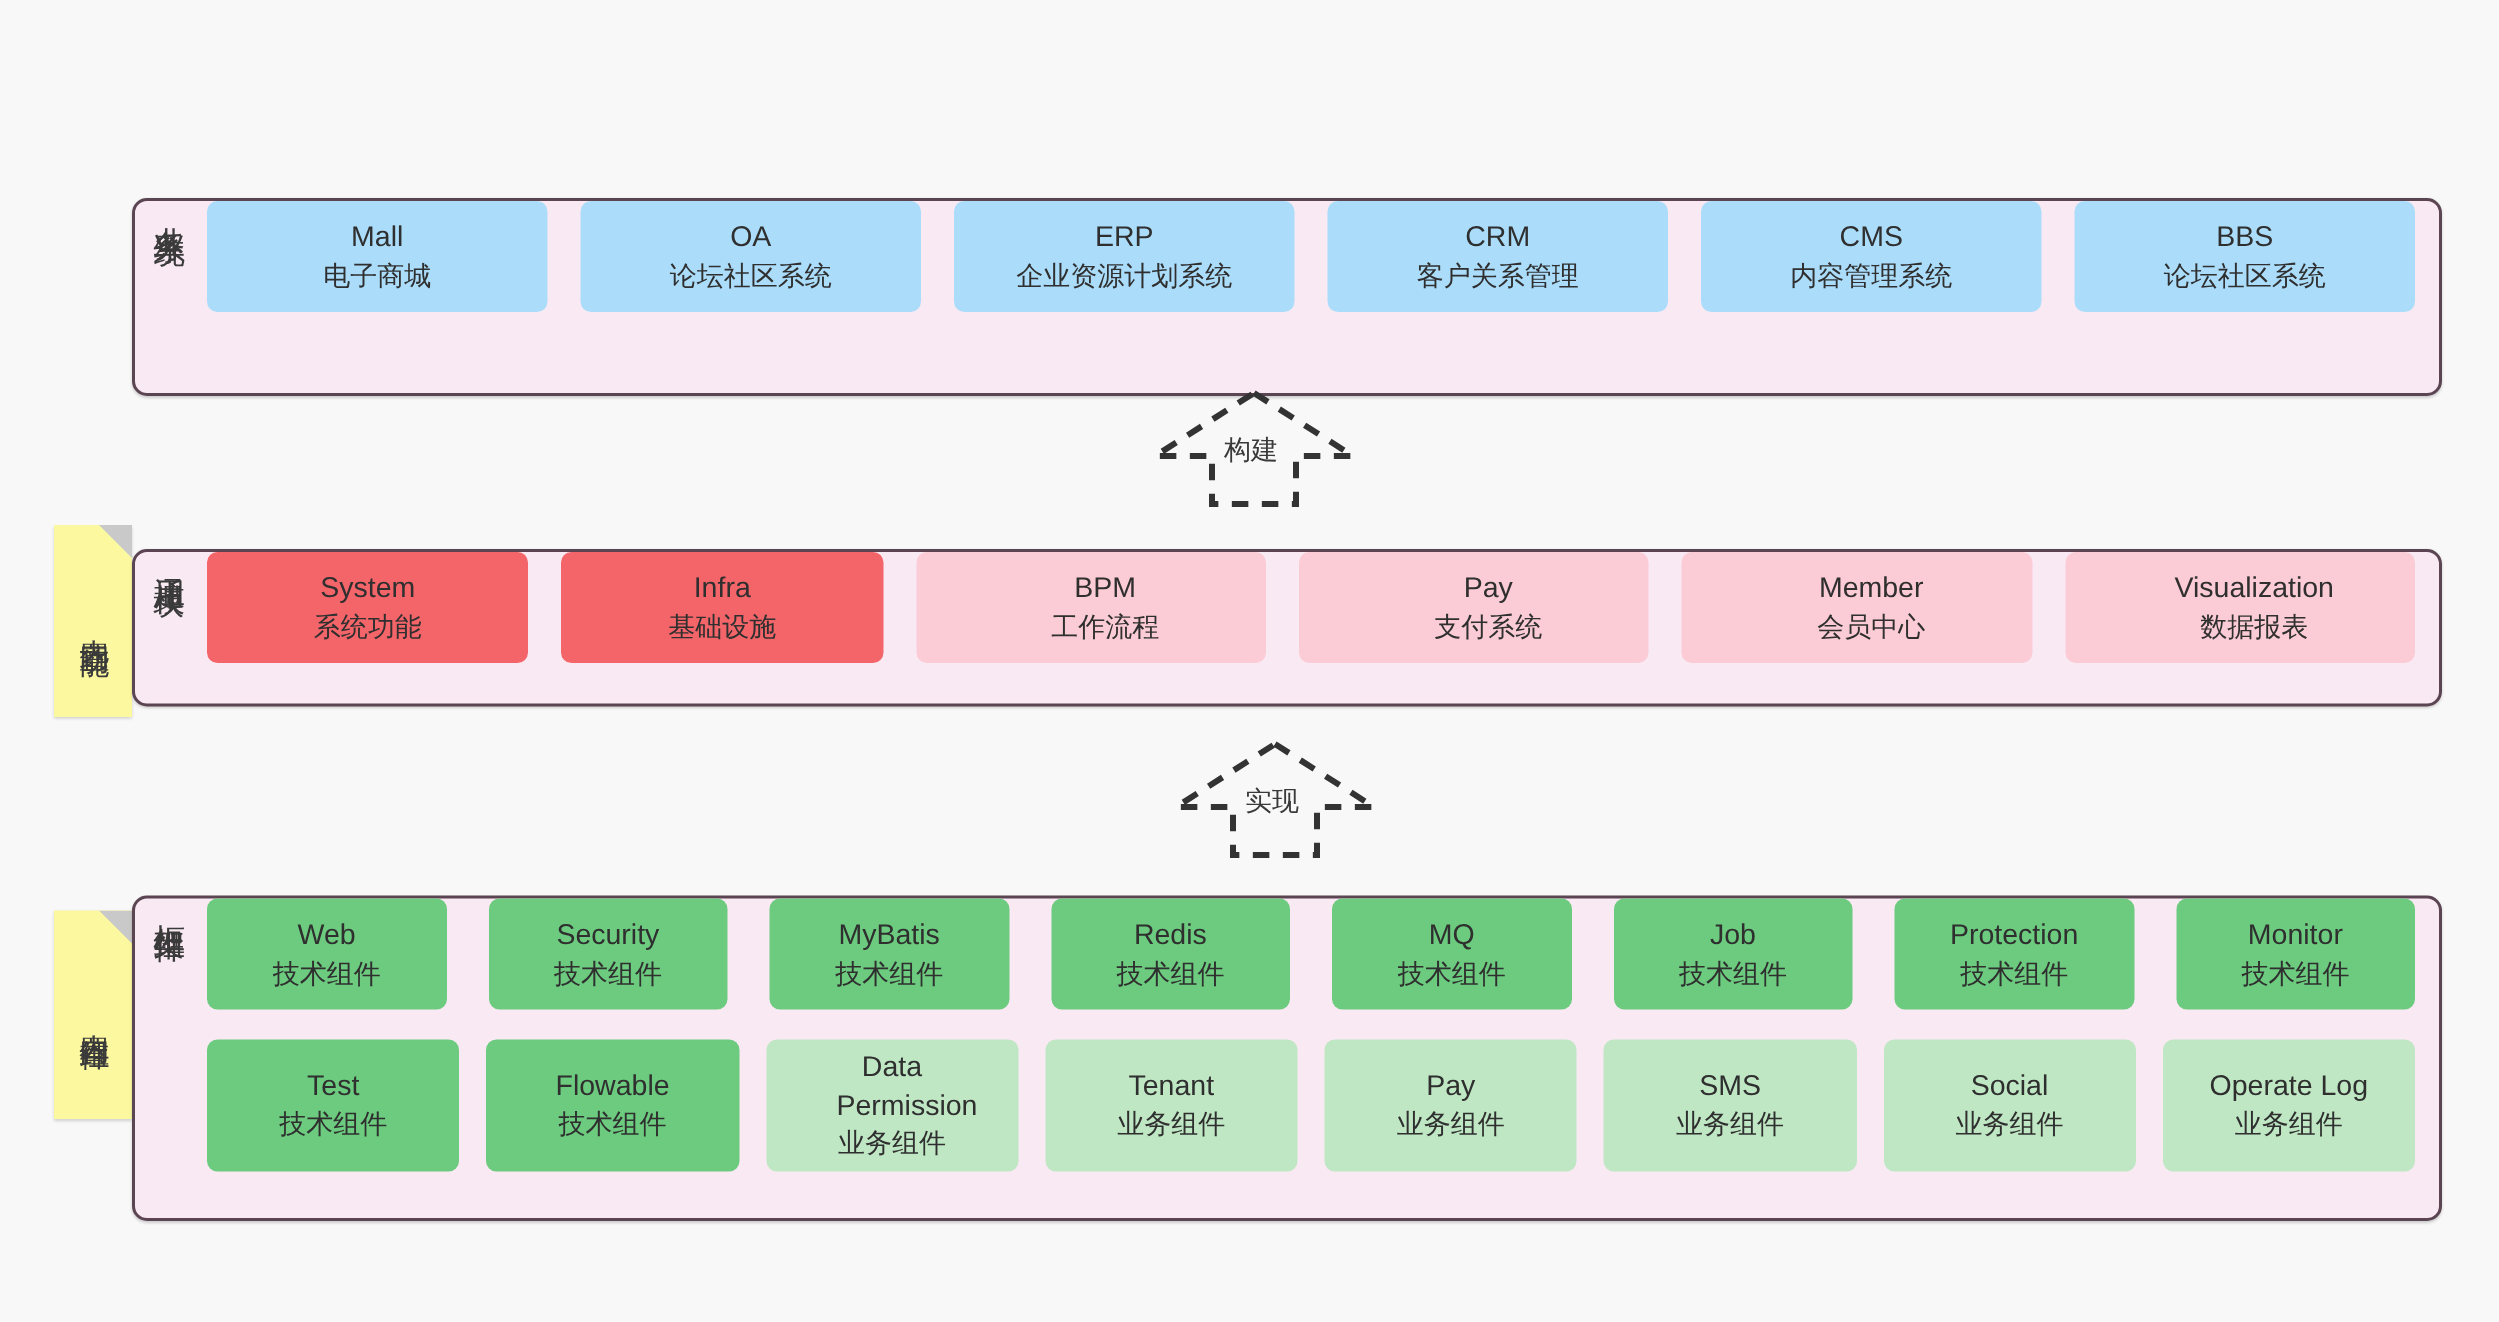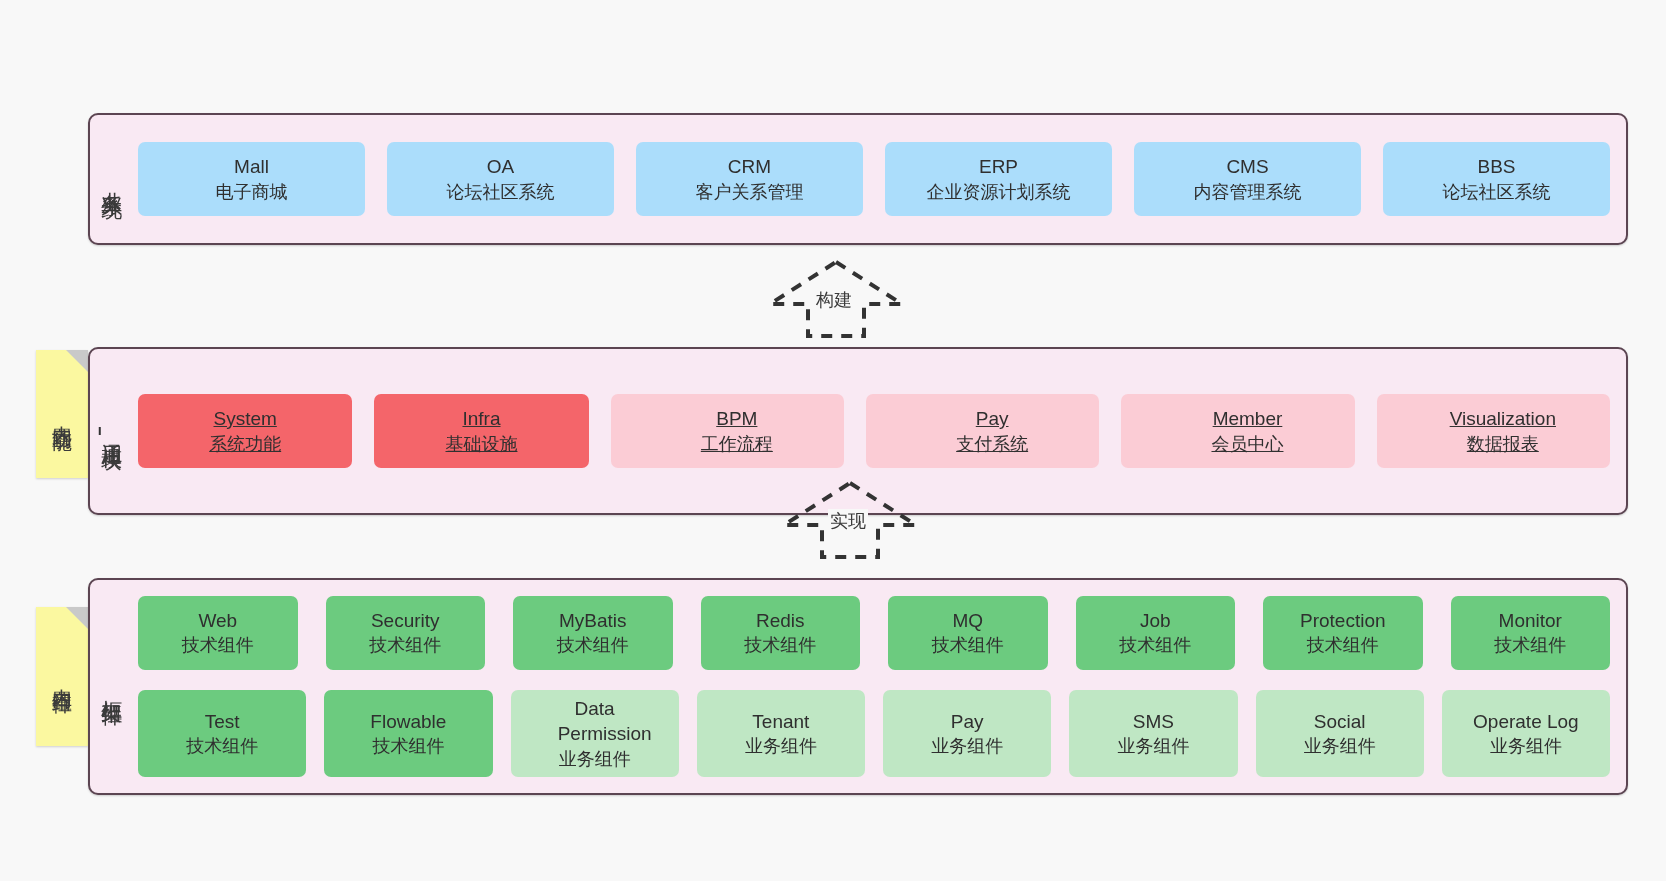--- a/index.html
+++ b/index.html
@@ -14,22 +14,23 @@
   .canvas{position:absolute;left:0;top:0;width:1666px;height:881px;}
 
   
   .layer{
     position:absolute;
     background:#f9e9f3;
     border:2px solid #5c4552;
     border-radius:10px;
     box-sizing:border-box;
     display:flex;
-    align-items:center;
+    align-items:flex-start;
     box-shadow:0 1px 2px rgba(0,0,0,.18);
+    margin-top:19px;
   }
   .layer-title{
     flex:0 0 auto;
     width:44px;
     display:flex;
     align-items:center;
     justify-content:center;
     font-size:21px;
     line-height:1.12;
     color:#3a3a3a;
@@ -123,26 +124,26 @@
       <div class="row">
         <div class="cell c-blue">
           <div>Mall</div>
           <div class="sub">电子商城</div>
         </div>
         <div class="cell c-blue">
           <div>OA</div>
           <div class="sub">论坛社区系统</div>
         </div>
         <div class="cell c-blue">
+          <div>ERP</div>
+          <div class="sub">企业资源计划系统</div>
+        </div>
+        <div class="cell c-blue">
           <div>CRM</div>
           <div class="sub">客户关系管理</div>
-        </div>
-        <div class="cell c-blue">
-          <div>ERP</div>
-          <div class="sub">企业资源计划系统</div>
         </div>
         <div class="cell c-blue">
           <div>CMS</div>
           <div class="sub">内容管理系统</div>
         </div>
         <div class="cell c-blue">
           <div>BBS</div>
           <div class="sub">论坛社区系统</div>
         </div>
       </div>
@@ -154,21 +155,21 @@
       <path d="M80 4 L146 46 L108 46 L108 78 L52 78 L52 46 L14 46 Z" fill="none" stroke="#333333" stroke-width="4" stroke-dasharray="11,9" stroke-linejoin="miter"></path>
     </svg>
     <div class="arrow-label" style="left:58px;top:30px;text-align:right;">构建</div>
   </div>
 
   <div class="sticky" style="left:36px;top:350px;width:52px;height:128px;">
     <span class="fold"></span>
     <span>内置功能</span>
   </div>
 
-  <div class="layer" id="layer-common" style="left:88px;top:347px;width:1540px;height:168px;text-decoration:underline;">
+  <div class="layer" id="layer-common" style="left:88px;top:347px;width:1540px;height:105px;">
     <div class="layer-title">通用模块</div>
     <div class="layer-body">
       <div class="row">
         <div class="cell c-red">
           <div>System</div>
           <div class="sub">系统功能</div>
         </div>
         <div class="cell c-red">
           <div>Infra</div>
           <div class="sub">基础设施</div>
@@ -186,21 +187,21 @@
           <div class="sub">会员中心</div>
         </div>
         <div class="cell c-pink">
           <div>Visualization</div>
           <div class="sub">数据报表</div>
         </div>
       </div>
     </div>
   </div>
 
-  <div class="arrow" style="left:770px;top:479px;">
+  <div class="arrow" style="left:770px;top:492px;">
     <svg width="160" height="82" viewBox="0 0 160 82">
       <path d="M80 4 L146 46 L108 46 L108 78 L52 78 L52 46 L14 46 Z" fill="none" stroke="#333333" stroke-width="4" stroke-dasharray="11,9" stroke-linejoin="miter"></path>
     </svg>
     <div class="arrow-label" style="left:58px;top:30px;">实现</div>
   </div>
 
   <div class="sticky" style="left:36px;top:607px;width:52px;height:139px;">
     <span class="fold"></span>
     <span>内置组件</span>
   </div>

